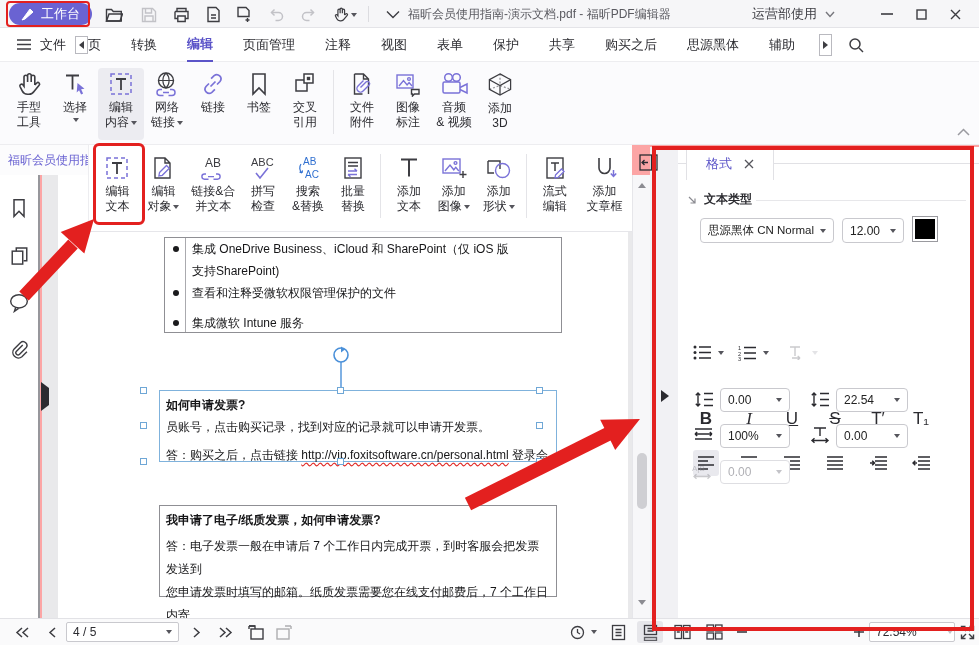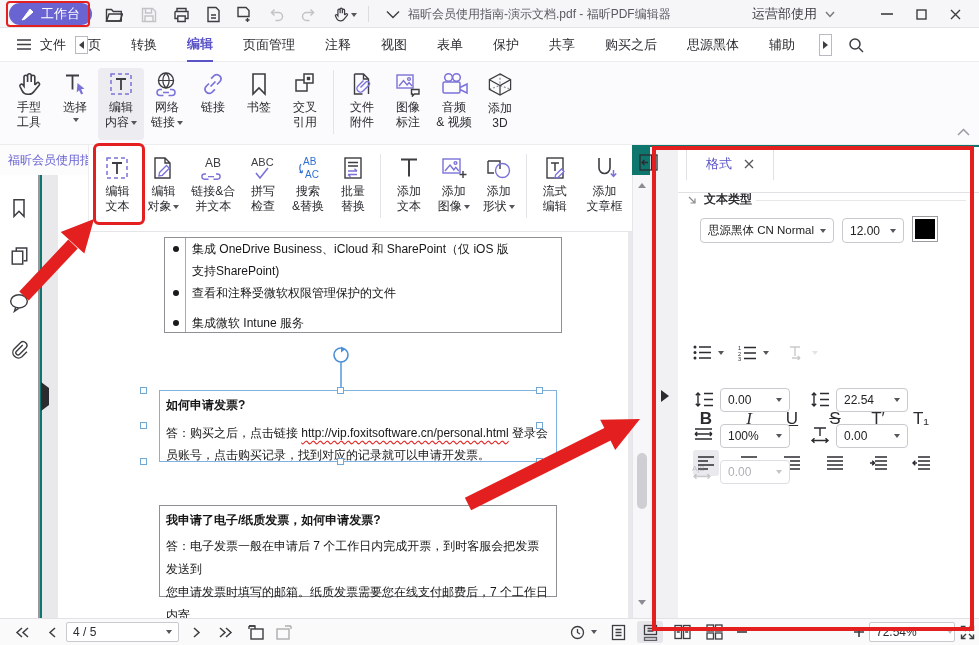--- a/index.html
+++ b/index.html
@@ -1,17 +1,17 @@
 <!DOCTYPE html>
 <html><head>
 <meta charset="utf-8">
 <style>
   * { margin:0; padding:0; box-sizing:border-box; }
   body { font-family:"Liberation Sans", sans-serif; background:#888; }
-  .app { position:relative; width:979px; height:645px; background:#0f766e; overflow:hidden;
+  .app { position:relative; width:979px; height:645px; background:#fca5a5; overflow:hidden;
          font-family:"Liberation Sans", sans-serif; color:#2b2b30; }
   .abs { position:absolute; }
   svg { display:block; }
 
   
   .titlebar { position:absolute; left:0; top:0; width:979px; height:28px;
               background:#f6f6f8; border-bottom:1px solid #e4e4e8;
               display:flex; align-items:center; }
   .ws-btn { position:absolute; left:9px; top:3px; height:22px; padding:0 12px;
             background:#6a63d2; border-radius:11px; color:#fff; font-size:13px;
@@ -74,21 +74,21 @@
   
   .vscroll { position:absolute; left:632px; top:175px; width:18px; height:443px; background:#f7f7f9;
              border-left:1px solid #e6e6ea; z-index:2;}
   .thumb { position:absolute; left:4px; top:278px; width:10px; height:56px; background:#cfcfd3; border-radius:5px;}
   .chev { width:0; height:0; border-left:4px solid transparent; border-right:4px solid transparent; }
   .chev.up { border-bottom:5px solid #8c8c92; } .chev.down { border-top:5px solid #8c8c92; }
   .splitter { position:absolute; left:650px; top:147px; width:28px; height:484px; background:#f1f1f4; z-index:2;}
 
   
   .panel { position:absolute; left:678px; top:147px; width:301px; height:484px; background:#fff; z-index:2; }
-  .panel-tabs { position:absolute; left:0; top:0; width:301px; height:46px; border-bottom:1px solid #e1e1e5; }
+  .panel-tabs { position:absolute; left:0; top:0; width:301px; height:17px; border-bottom:1px solid #e1e1e5; }
   .panel-tab { position:absolute; left:8px; top:0; width:88px; height:33px; border:1px solid #e1e1e5;
                border-bottom:none; background:#fff; display:flex; align-items:center; justify-content:center;
                gap:12px; font-size:13px; color:#5b54c8; }
   .sec-head { position:absolute; left:10px; top:44px; display:flex; align-items:center; gap:8px;
               font-size:12px; color:#2b2b30;font-weight:bold; }
   .sec-rule { position:absolute; left:78px; top:53px; width:210px; height:1px; background:#e7e7ea; }
   .dd { background:#fff; border:1px solid #c9c9ce; border-radius:4px; display:flex; align-items:center;
         justify-content:space-between; padding:0 7px; font-size:12px; color:#222; height:25px; }
   .dd .caret { border-top-color:#55555c; }
   .dd.disabled { color:#b0b0b5; border-color:#dedee2;} .dd.disabled .caret{ border-top-color:#c3c3c8; }
@@ -510,22 +510,22 @@
       <div class="bullet-box doc-text">
         <span class="colline"></span>
         <div class="bullet-row"><span class="dot"></span><span>集成 OneDrive Business、iCloud 和 SharePoint（仅 iOS 版</span></div>
         <div class="bullet-row"><span>支持SharePoint)</span></div>
         <div class="bullet-row"><span class="dot" style="top:8px;"></span><span>查看和注释受微软权限管理保护的文件</span></div>
         <div class="bullet-row" style="margin-top:8px;"><span class="dot"></span><span>集成微软 Intune 服务</span></div>
       </div>
 
       <div class="qa-box doc-text" style="top:215px; height:72px; border:1px solid #7fb2dc; padding:3px 6px;">
         <div class="bold">如何申请发票?</div>
+        <div>员账号，点击购买记录，找到对应的记录就可以申请开发票。</div>
         <div style="margin-top:6px;"><span>答：购买之后，点击链接 </span><span class="url">http://vip.foxitsoftware.cn/personal.html</span><span> 登录会</span></div>
-        <div>员账号，点击购买记录，找到对应的记录就可以申请开发票。</div>
       </div>
 
       <div class="qa-box doc-text" style="top:330px; height:92px; border:1px solid #8f8f94; padding:3px 6px; line-height:23px;">
         <div class="bold">我申请了电子/纸质发票，如何申请发票?</div>
         <div style="margin-top:3px;">答：电子发票一般在申请后 7 个工作日内完成开票，到时客服会把发票发送到</div>
         <div>您申请发票时填写的邮箱。纸质发票需要您在线支付邮费后，7 个工作日内寄</div>
         <div>出。</div>
       </div>
     </div>
   </div>

